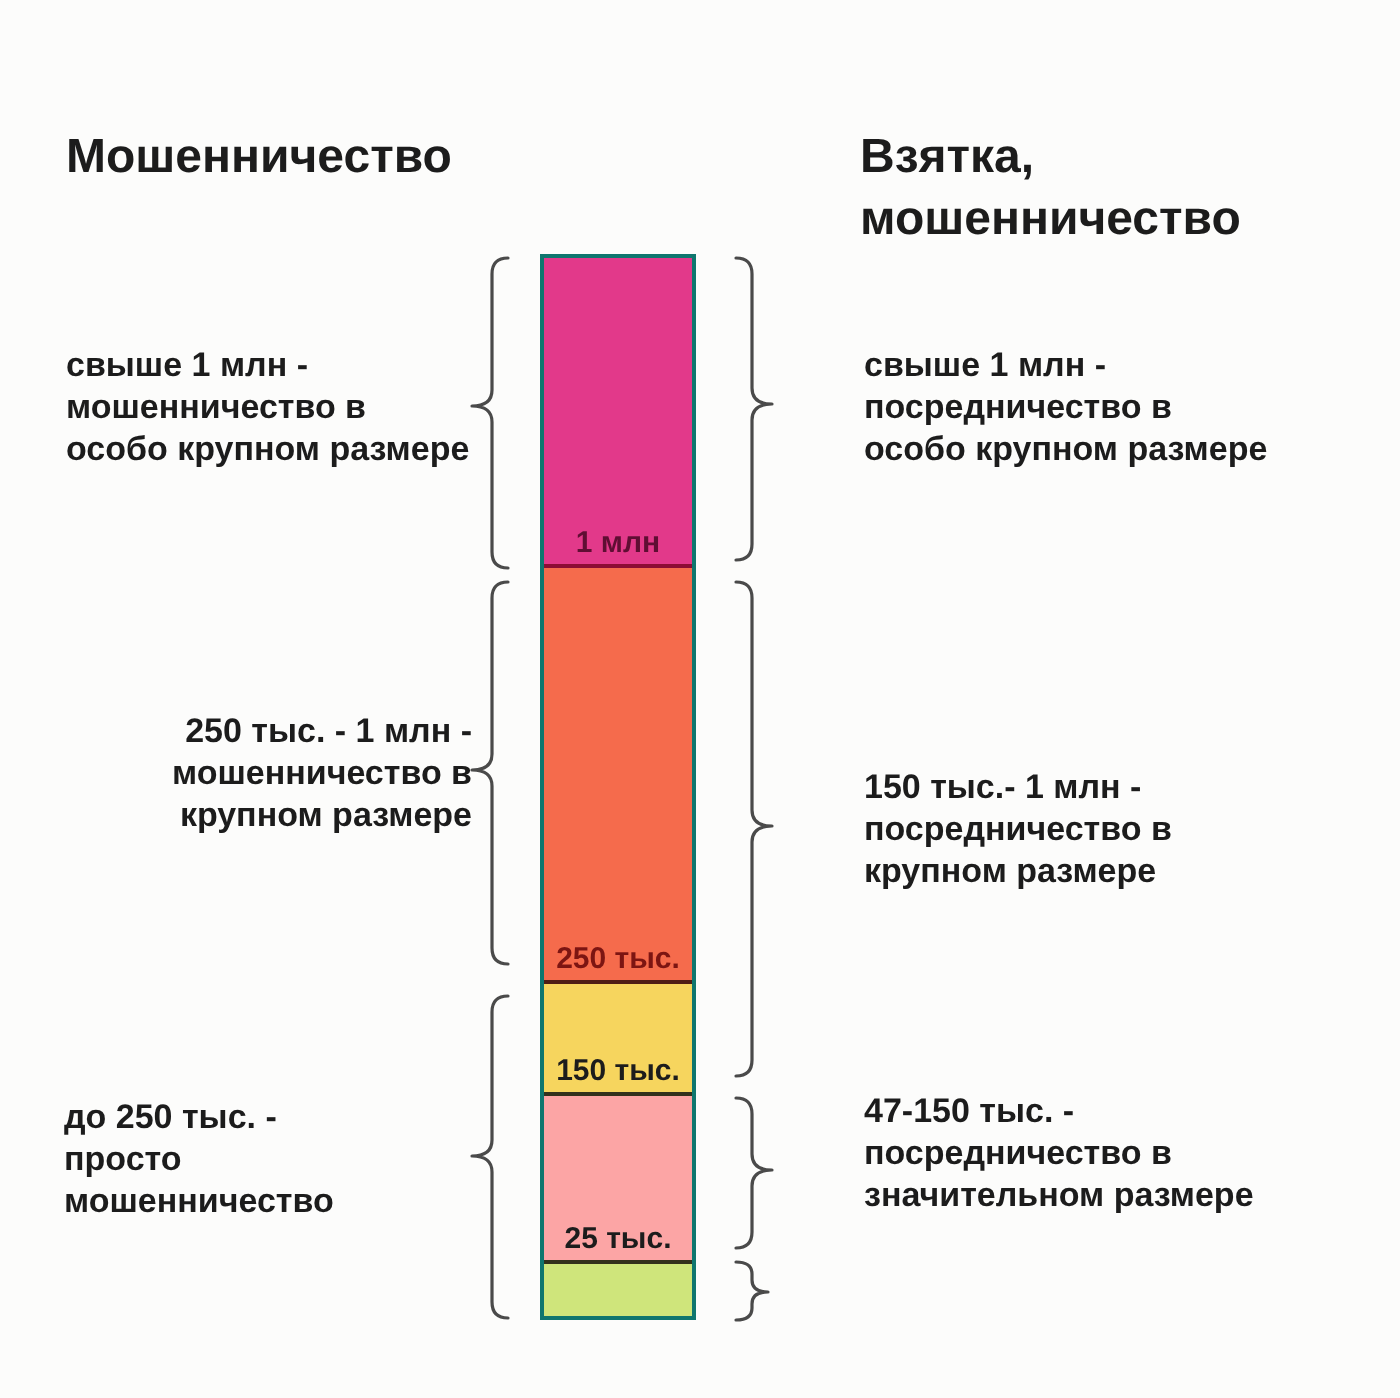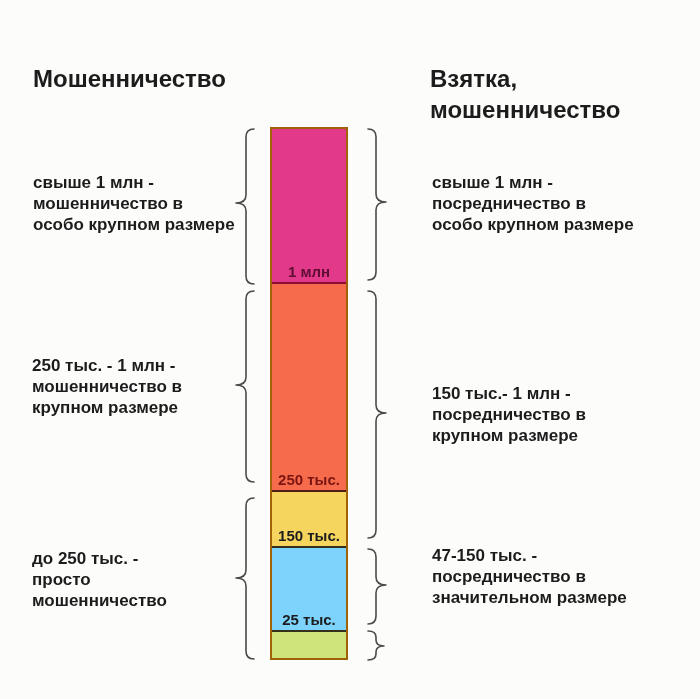--- a/index.html
+++ b/index.html
@@ -26,21 +26,21 @@
   .hdr-left  { left: 33px;  top: 63px; }
   .hdr-right { left: 430px; top: 63px; }
 
   .bar {
     position: absolute;
     left: 270px;
     top: 127px;
     width: 78px;
     height: 533px;
     box-sizing: border-box;
-    border: 2px solid #a16207;
+    border: 2px solid #0f766e;
     display: flex;
     flex-direction: column;
   }
   .seg {
     position: relative;
     box-sizing: border-box;
     border-bottom: 2px solid #402024;
   }
   .seg-1 { height: 159px; }
   .seg-2 { height: 212px; }
@@ -74,21 +74,21 @@
 
   .ann {
     position: absolute;
     font-size: 17px;
     line-height: 21px;
     font-weight: 700;
     white-space: pre-line;
     color: #1c1c1c;
   }
   .ann-l0 { left: 33px;  top: 172px; width: 220px; }
-  .ann-l1 { left: 32px;  top: 355px; width: 220px; }
+  .ann-l1 { left: 16px;  top: 355px; width: 220px; text-align: right; }
   .ann-l2 { left: 32px;  top: 548px; width: 220px; }
   .ann-r0 { left: 432px; top: 172px; width: 245px; }
   .ann-r1 { left: 432px; top: 383px; width: 245px; }
   .ann-r2 { left: 432px; top: 545px; width: 245px; }
   .ann-r3 { left: 432px; top: 617px; width: 245px; }
 </style>
 </head>
 <body>
 
 <div class="canvas">
@@ -100,21 +100,21 @@
   <div class="bar">
     <div class="seg seg-1" style="background-color: rgb(226, 57, 138); border-bottom-color: rgb(140, 12, 52);">
       <span class="seg-label" style="color: rgb(95, 14, 51);">1 млн</span>
     </div>
     <div class="seg seg-2" style="background-color: rgb(245, 107, 76); border-bottom-color: rgb(79, 29, 21);">
       <span class="seg-label" style="color: rgb(124, 21, 18);">250 тыс.</span>
     </div>
     <div class="seg seg-3" style="background-color: rgb(246, 213, 94); border-bottom-color: rgb(51, 49, 28); padding-left: 33px;">
       <span class="seg-label" style="color: rgb(28, 28, 28);">150 тыс.</span>
     </div>
-    <div class="seg seg-4" style="background-color: #7dd3fc; border-bottom-color: rgb(51, 49, 28);">
+    <div class="seg seg-4" style="background-color: #fca5a5; border-bottom-color: rgb(51, 49, 28);">
       <span class="seg-label" style="color: rgb(28, 28, 28);">25 тыс.</span>
     </div>
     <div class="seg seg-5" style="background-color: rgb(207, 229, 123);"></div>
   </div>
 
   <svg class="braces" viewBox="0 0 700 699" xmlns="http://www.w3.org/2000/svg">
     <path d="M254,129 Q246,129 246,137 L246,195 Q246,203 236,203 Q246,203 246,211 L246,276 Q246,284 254,284"></path>
     <path d="M254,291 Q246,291 246,299 L246,377 Q246,385 236,385 Q246,385 246,393 L246,474 Q246,482 254,482"></path>
     <path d="M254,498 Q246,498 246,506 L246,570 Q246,578 236,578 Q246,578 246,586 L246,651 Q246,659 254,659"></path>
     <path d="M368,129 Q376,129 376,137 L376,194 Q376,202 386,202 Q376,202 376,210 L376,272 Q376,280 368,280"></path>

